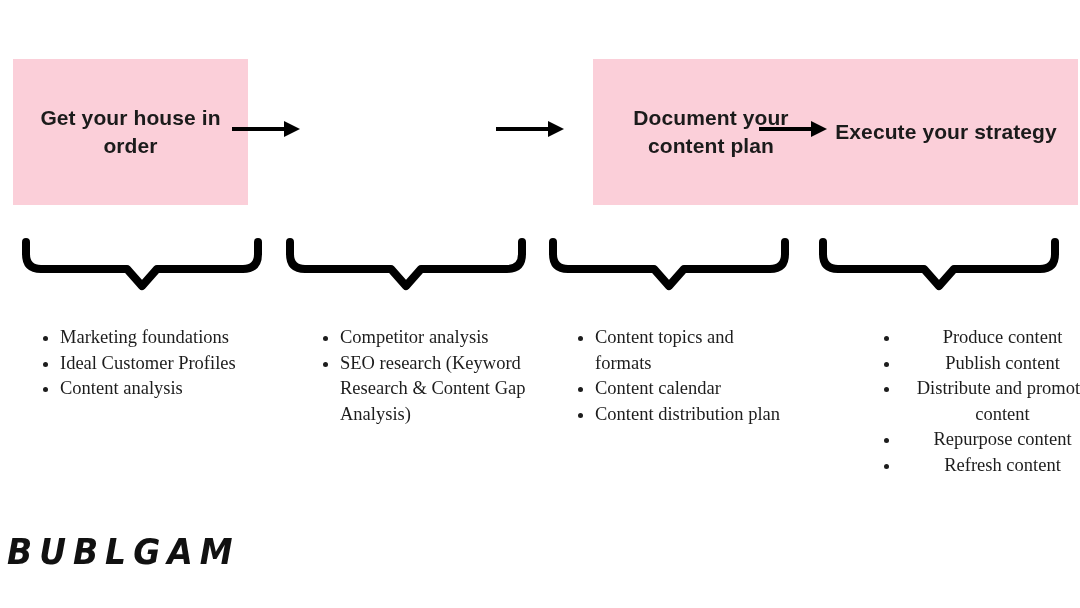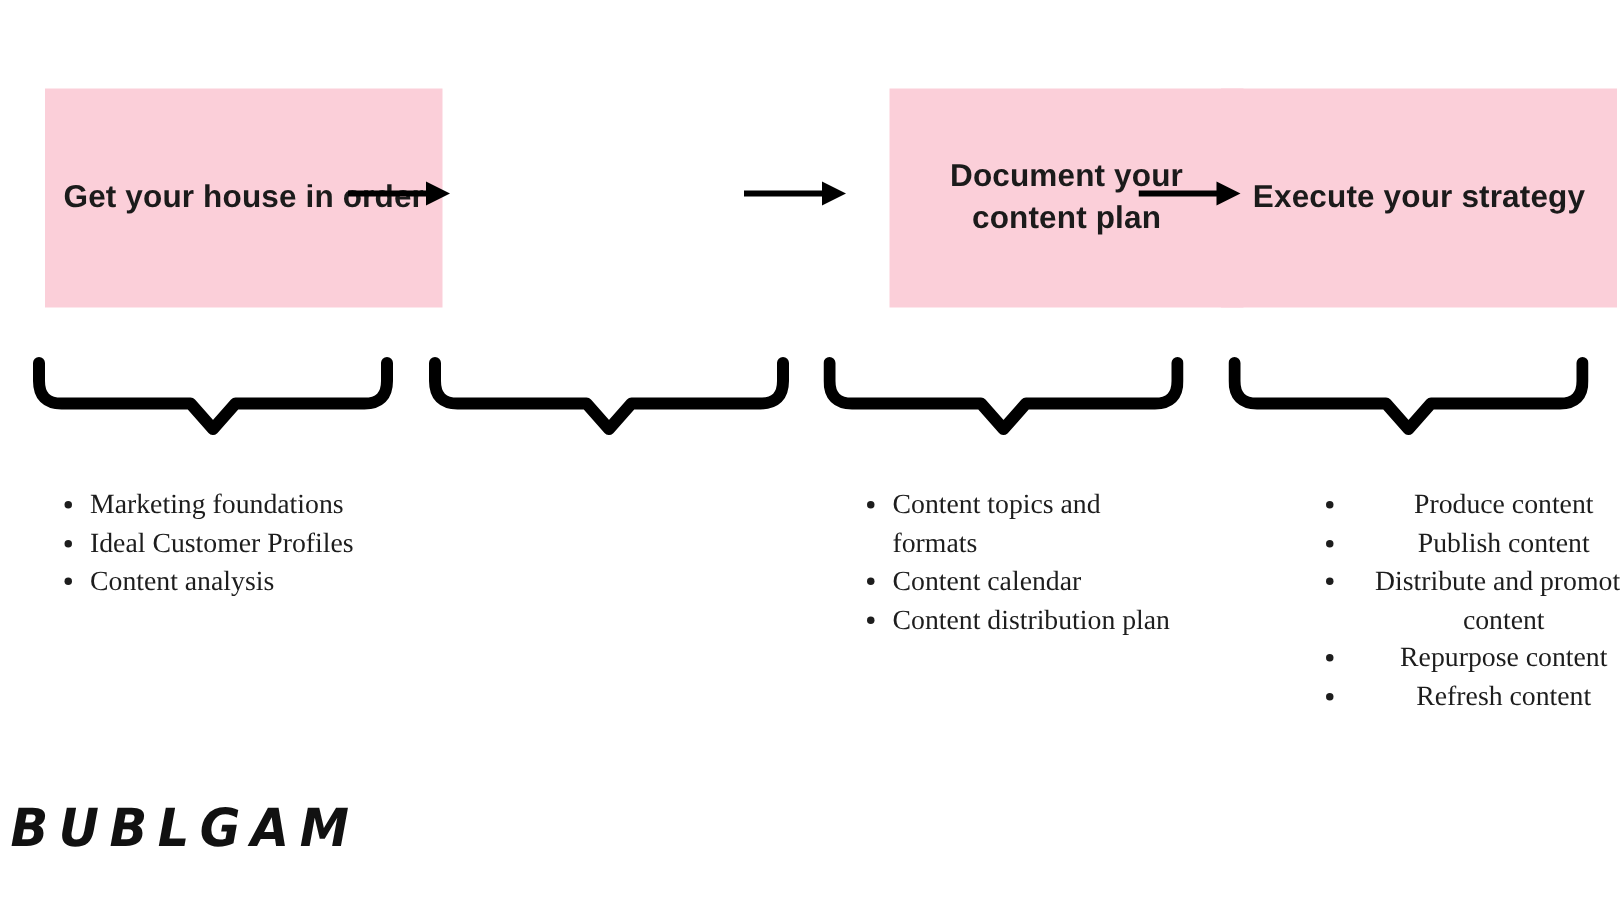--- a/index.html
+++ b/index.html
@@ -39,21 +39,21 @@
   .stage-title {
     font-family: "Liberation Sans", sans-serif;
     font-weight: bold;
     font-size: 21px;
     line-height: 28px;
     color: #1b1b1b;
     text-align: center;
     letter-spacing: 0.1px;
   }
 
-  .box-1 { left: 30px;  width: 265px; }
+  .box-1 { left: 13px;  width: 235px; }
   .box-2 { left: 288px; width: 236px; }
   .box-3 { left: 551px; width: 236px; margin-left: 42px; }
   .box-4 { left: 814px; width: 264px; }
 
   
   .arrow-connector {
     position: absolute;
     top: 118px;
     width: 72px;
     height: 22px;
@@ -181,20 +181,26 @@
   </div>
 
   <div class="bullet-column col-1">
     <ul class="bullet-list">
       <li>Marketing foundations</li>
       <li>Ideal Customer Profiles</li>
       <li>Content analysis</li>
     </ul>
   </div>
 
+  <div class="bullet-column col-2">
+    <ul class="bullet-list">
+      <li>Competitor analysis</li>
+      <li>SEO research (Keyword Research &amp; Content Gap Analysis)</li>
+    </ul>
+  </div>
 
   <div class="bullet-column col-3">
     <ul class="bullet-list">
       <li>Content topics and formats</li>
       <li>Content calendar</li>
       <li>Content distribution plan</li>
     </ul>
   </div>
 
   <div class="bullet-column col-4">

